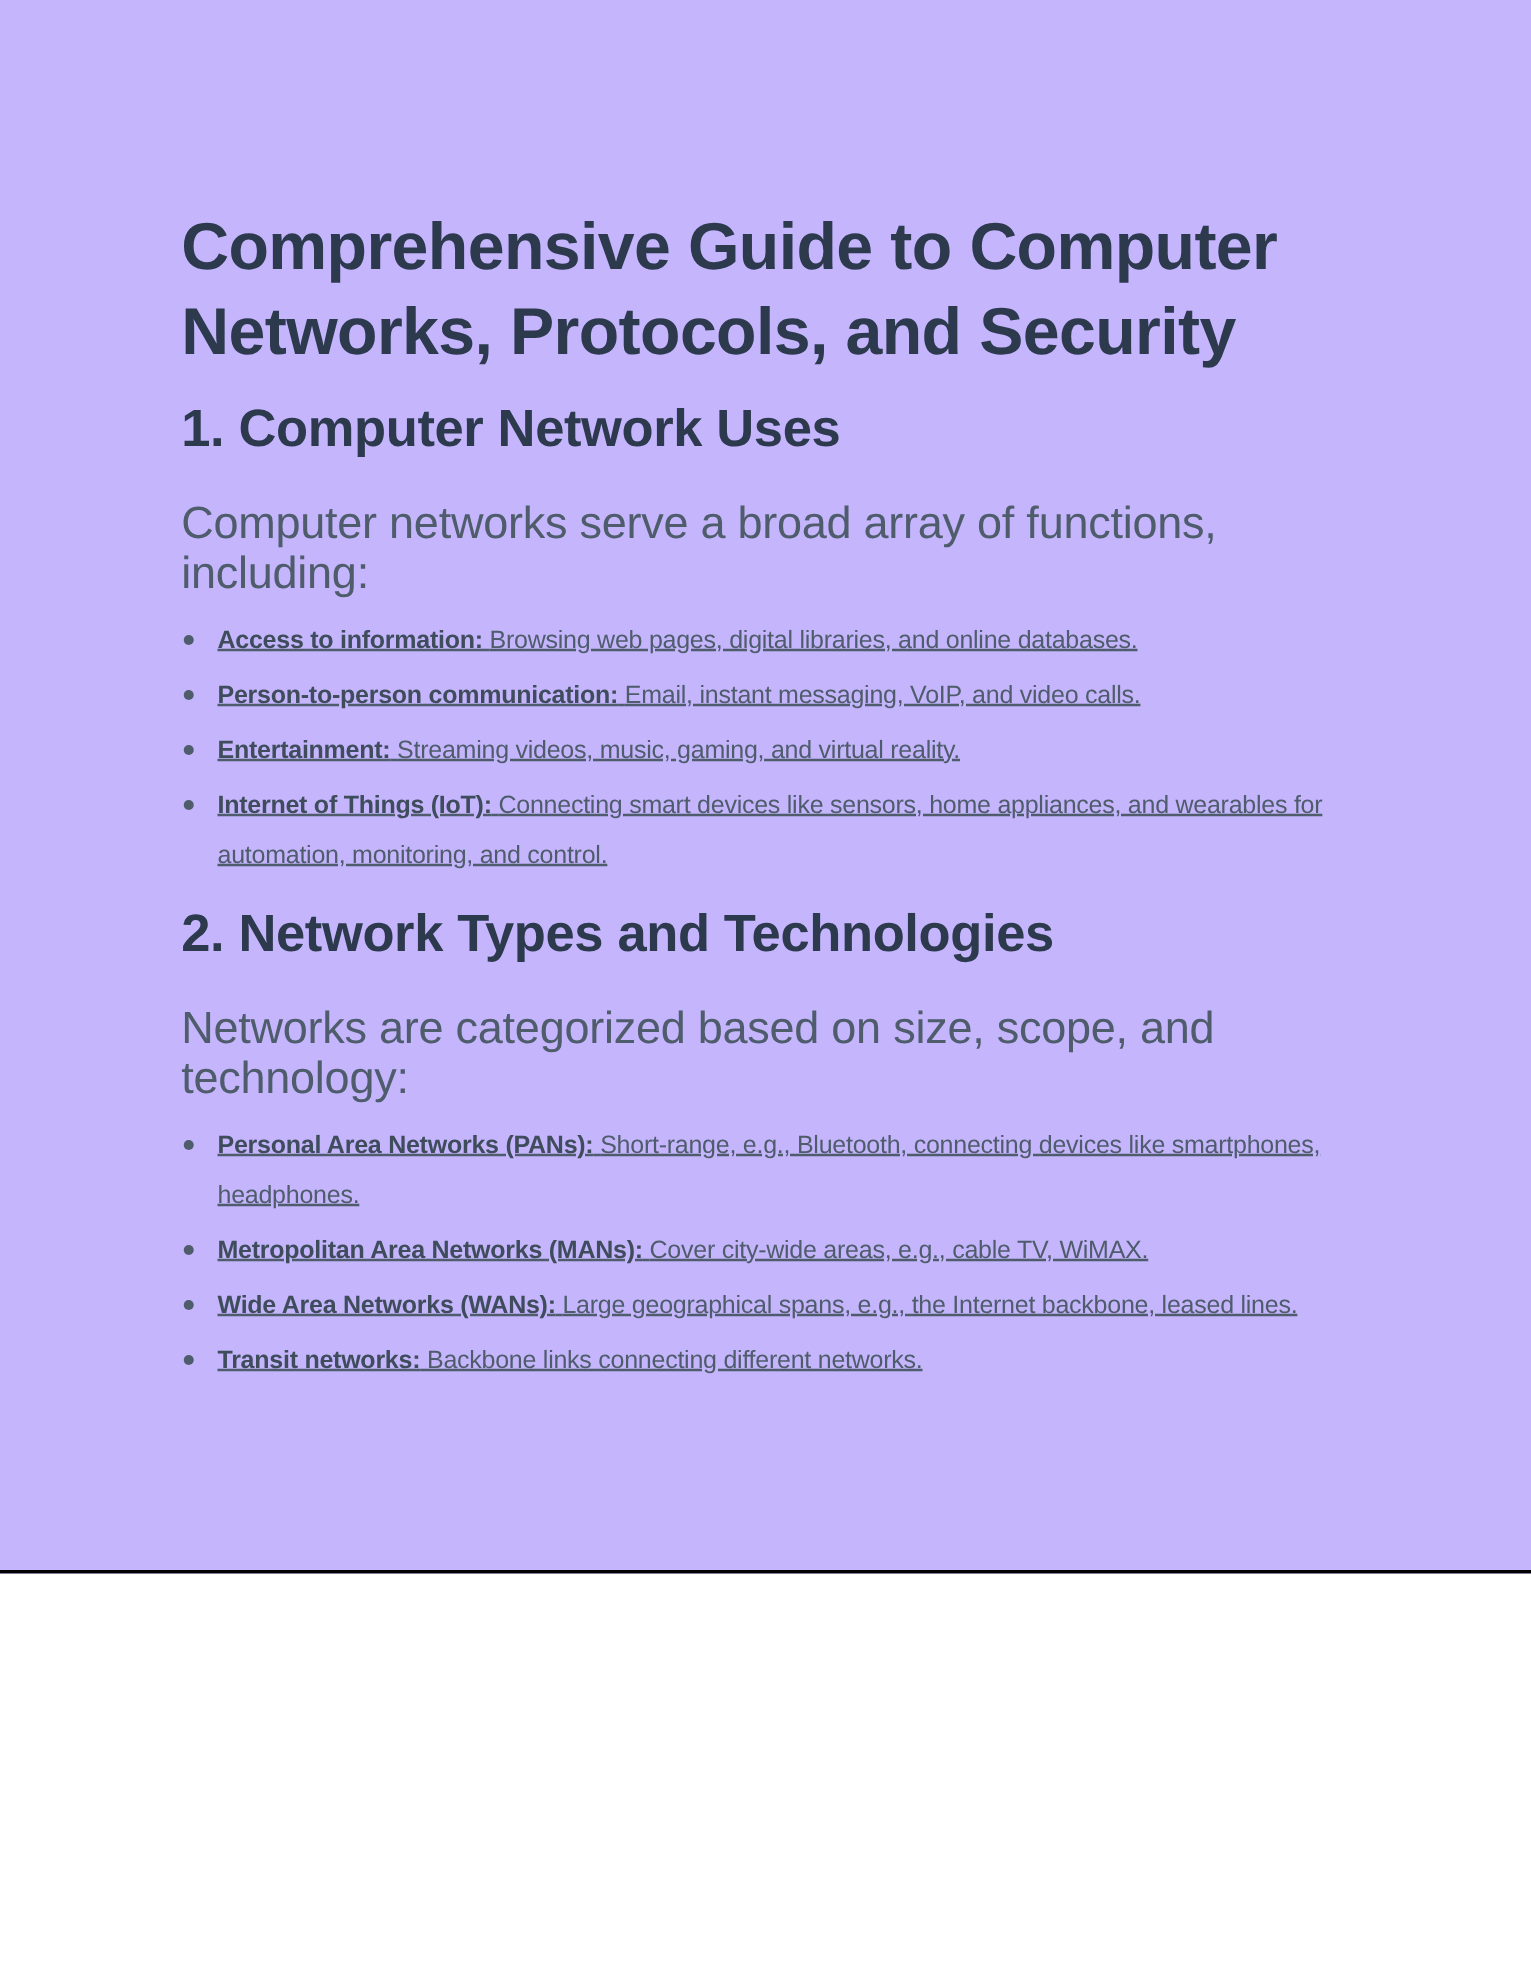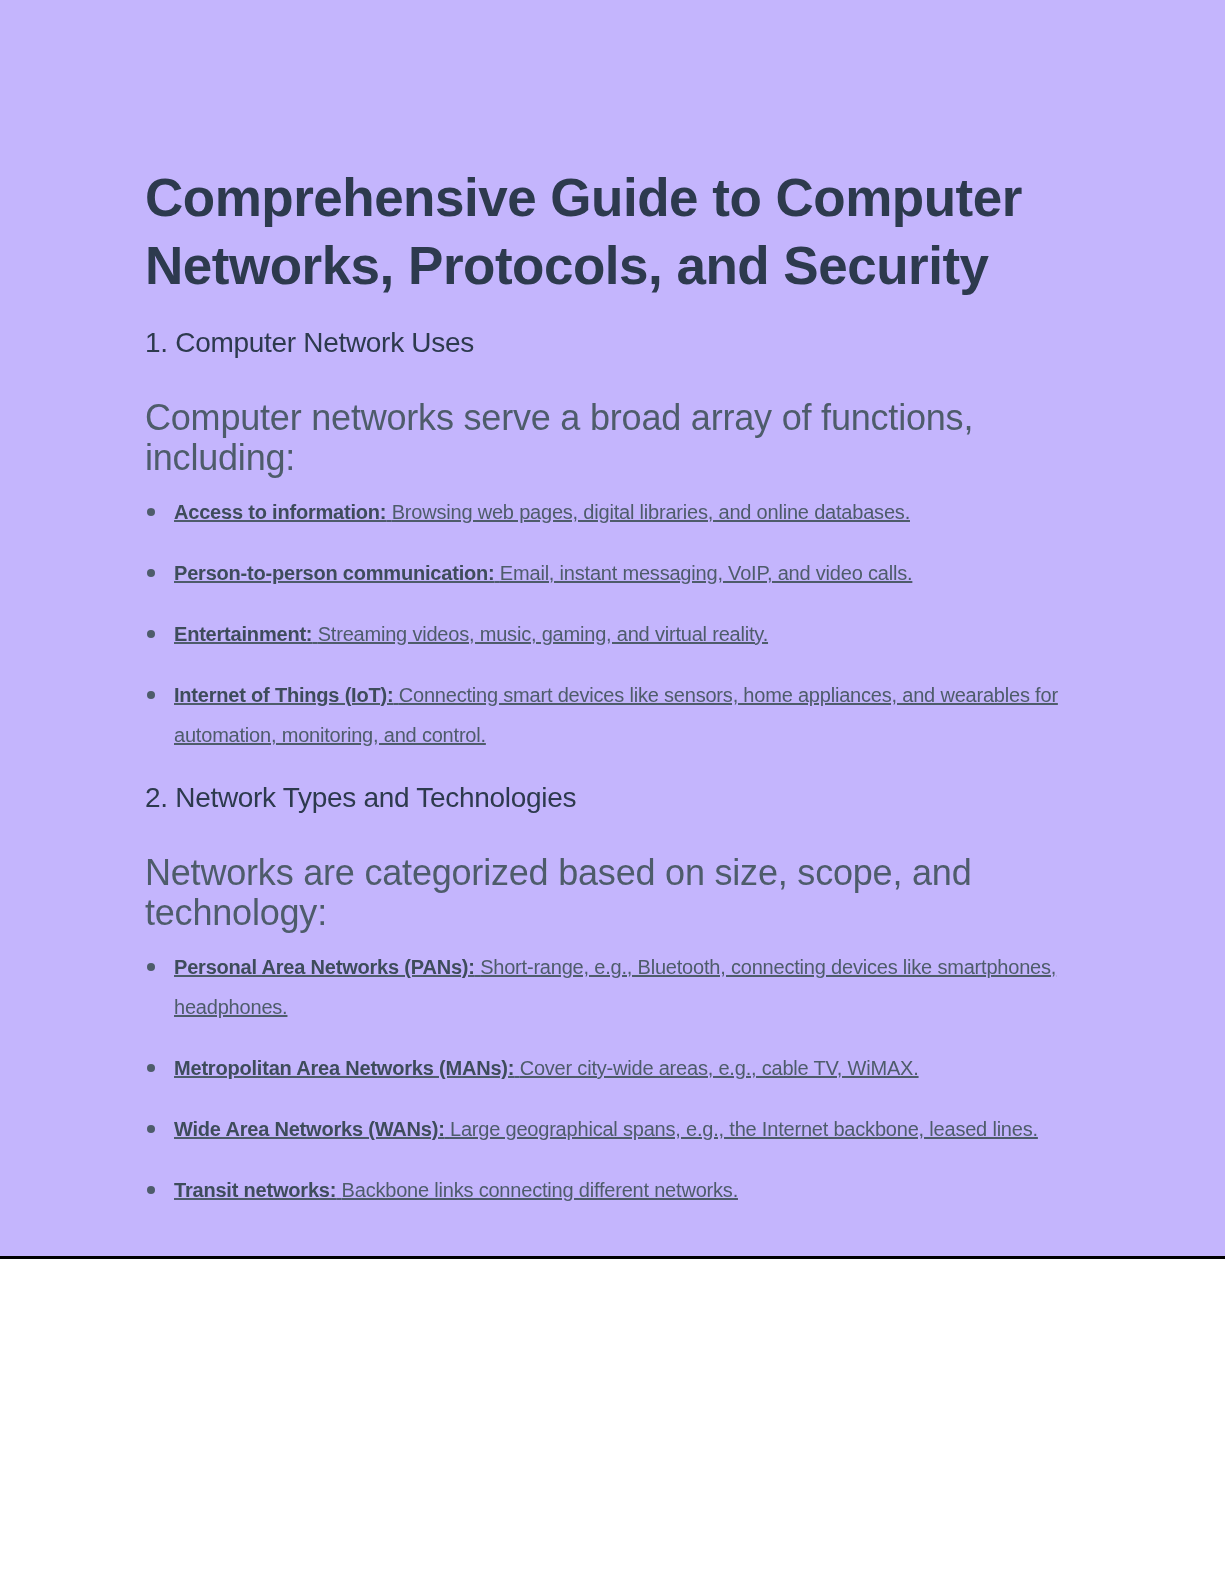--- a/index.html
+++ b/index.html
@@ -24,23 +24,23 @@
   h1.doc-title {
     margin: 0;
     font-size: 53px;
     line-height: 68px;
     font-weight: 700;
     color: #2d3a4e;
     letter-spacing: -0.5px;
   }
   h2.section-heading {
     margin: 16px 0 0 0;
-    font-size: 28px;
+    font-size: 42px;
     line-height: 54px;
-    font-weight: 400;
+    font-weight: 700;
     color: #2d3a4e;
     letter-spacing: -0.3px;
   }
   h2.section-heading.second {
   }
   p.section-intro {
     margin: 28px 0 0 0;
     font-size: 36px;
     line-height: 40px;
     font-weight: 400;
@@ -55,21 +55,21 @@
   ul.bullet-list li {
     position: relative;
     padding-left: 29px;
     font-size: 20px;
     line-height: 40px;
     color: #4e5c6b;
     letter-spacing: -0.2px;
     text-decoration: underline;
   }
   ul.bullet-list li + li {
-    margin-top: 21px;
+    margin-top: 4px;
   }
   .dot {
     position: absolute;
     left: 2px;
     top: 16px;
     width: 8px;
     height: 8px;
     border-radius: 50%;
     background: #4e5c6b;
   }

